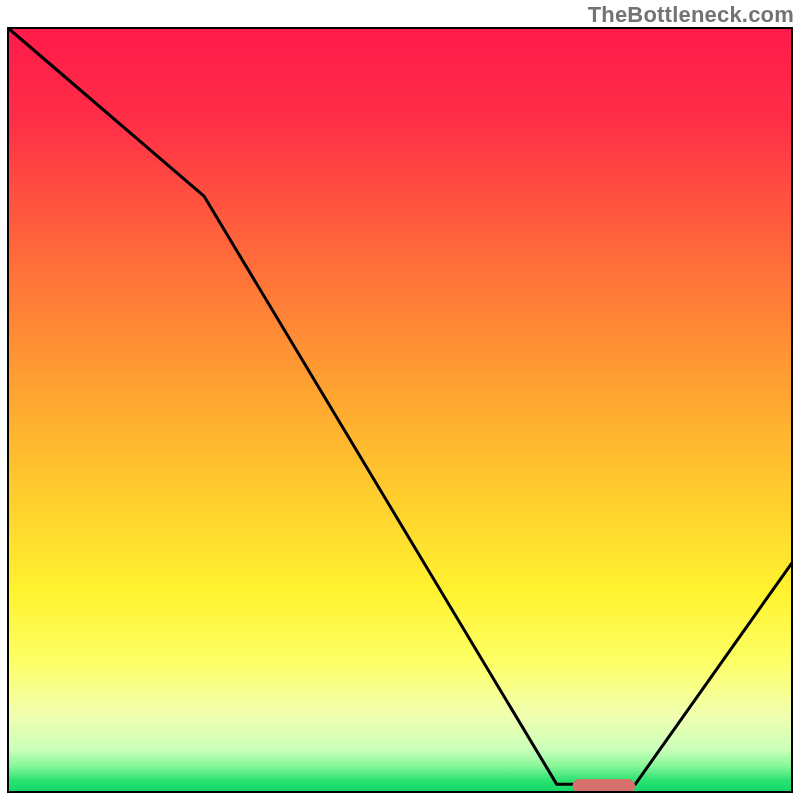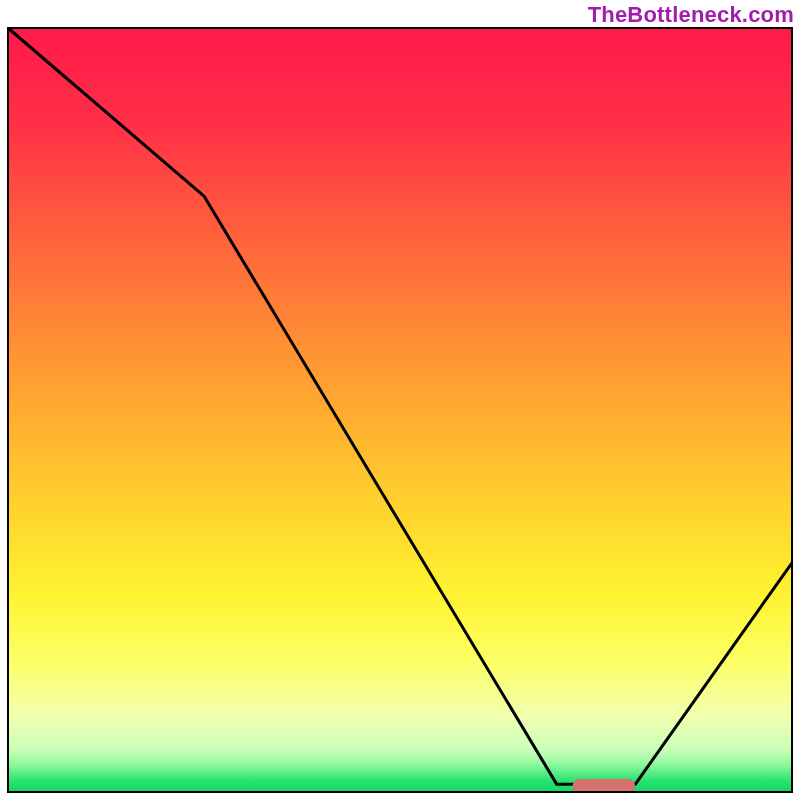--- a/index.html
+++ b/index.html
@@ -15,21 +15,21 @@
     position: relative;
     width: 800px;
     height: 800px;
   }
   .watermark {
     position: absolute;
     top: 2px;
     right: 6px;
     font-size: 22px;
     font-weight: 600;
-    color: #a21caf;
+    color: #737373;
     letter-spacing: 0.2px;
     z-index: 10;
   }
   svg {
     display: block;
   }
 </style>
 </head>
 <body>
 

